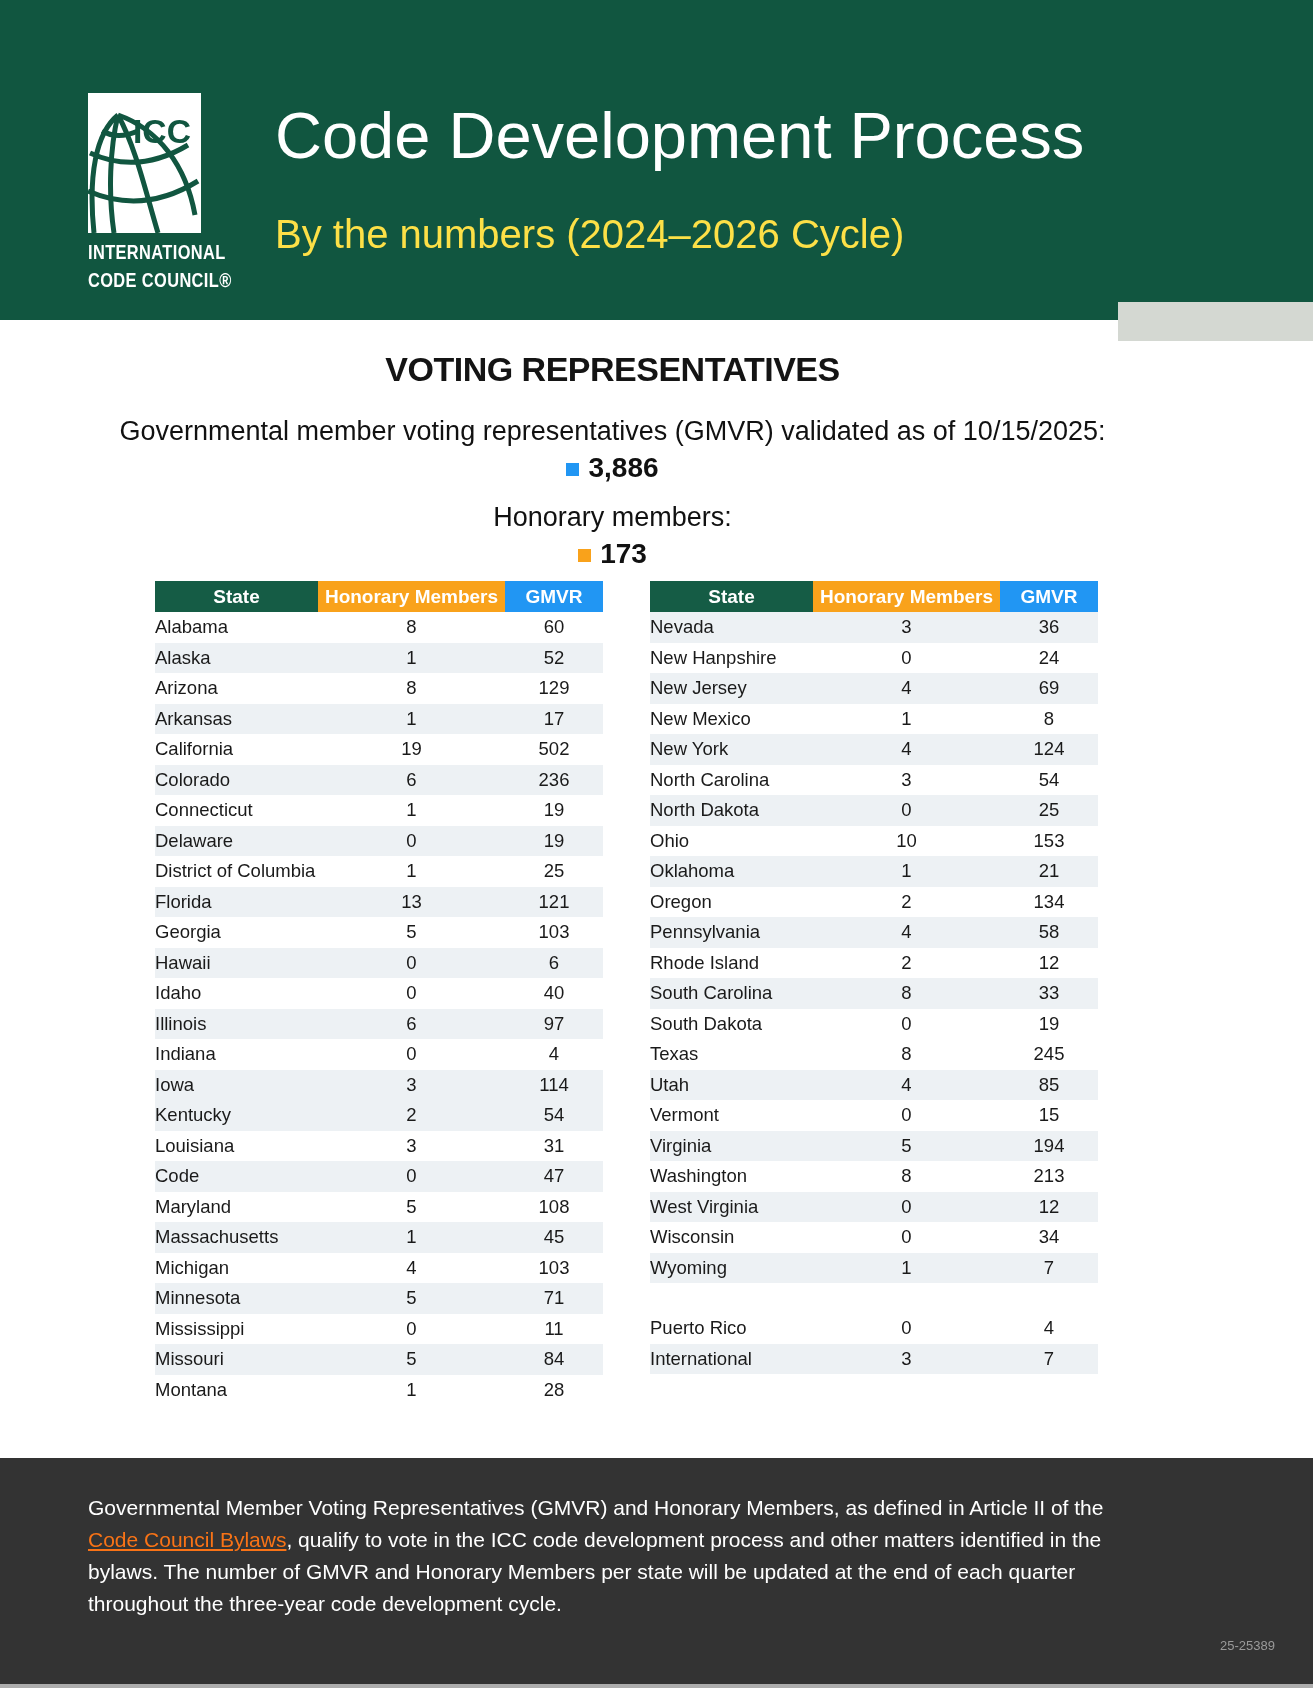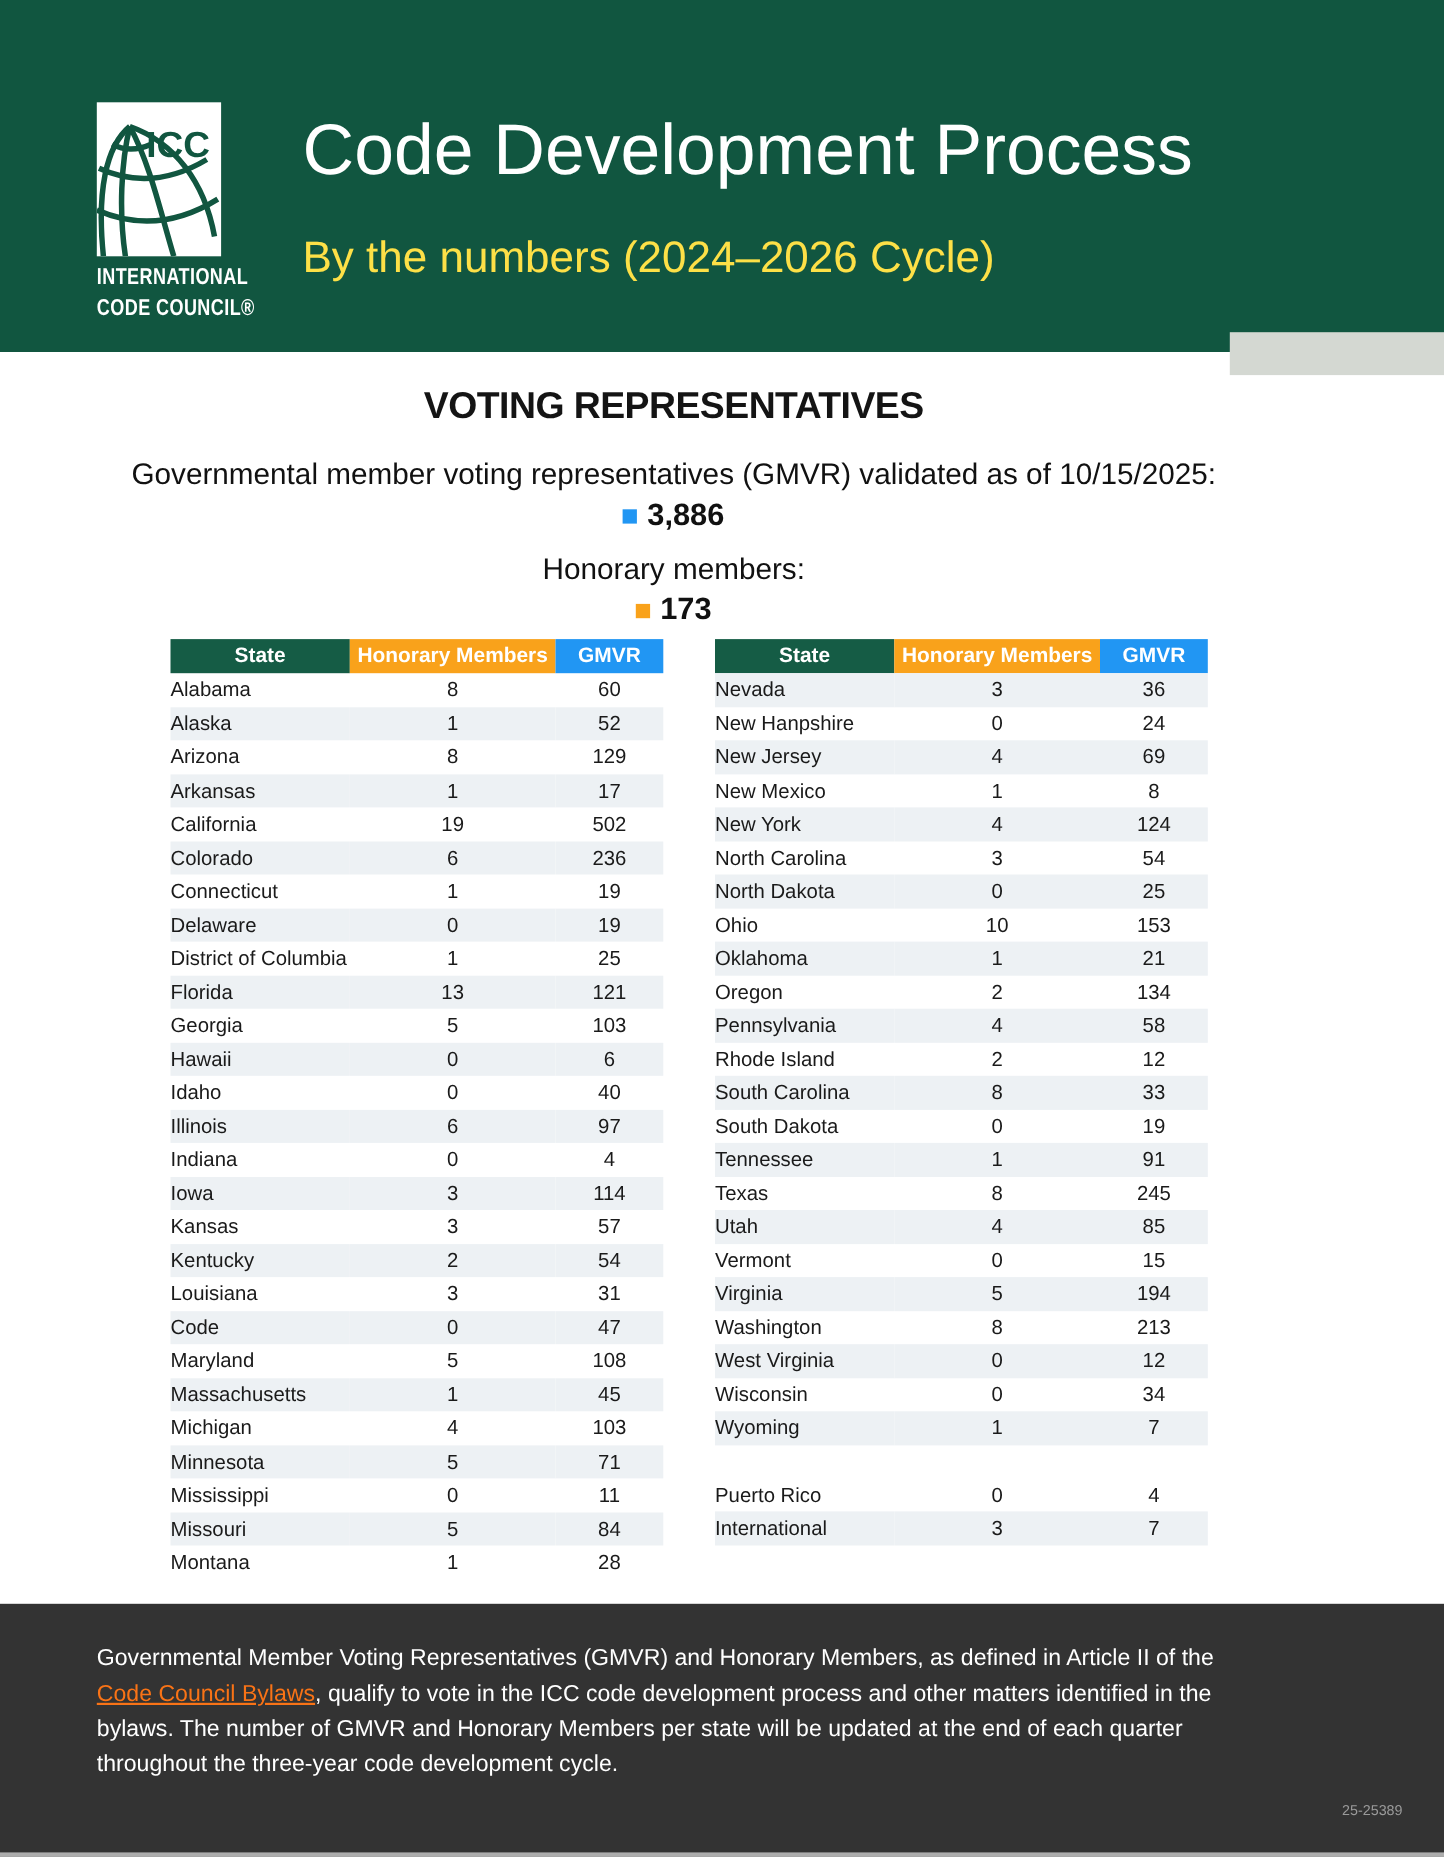--- a/index.html
+++ b/index.html
@@ -245,25 +245,20 @@
         <tr class="odd">
           <td class="cell-state">Indiana</td>
           <td class="cell-num">0</td>
           <td class="cell-num">4</td>
         </tr>
         <tr class="even">
           <td class="cell-state">Iowa</td>
           <td class="cell-num">3</td>
           <td class="cell-num">114</td>
         </tr>
-        <tr class="odd">
-          <td class="cell-state">Kansas</td>
-          <td class="cell-num">3</td>
-          <td class="cell-num">57</td>
-        </tr>
         <tr class="even">
           <td class="cell-state">Kentucky</td>
           <td class="cell-num">2</td>
           <td class="cell-num">54</td>
         </tr>
         <tr class="odd">
           <td class="cell-state">Louisiana</td>
           <td class="cell-num">3</td>
           <td class="cell-num">31</td>
         </tr>
@@ -381,25 +376,20 @@
         <tr class="even">
           <td class="cell-state">South Carolina</td>
           <td class="cell-num">8</td>
           <td class="cell-num">33</td>
         </tr>
         <tr class="odd">
           <td class="cell-state">South Dakota</td>
           <td class="cell-num">0</td>
           <td class="cell-num">19</td>
         </tr>
-        <tr class="even">
-          <td class="cell-state">Tennessee</td>
-          <td class="cell-num">1</td>
-          <td class="cell-num">91</td>
-        </tr>
         <tr class="odd">
           <td class="cell-state">Texas</td>
           <td class="cell-num">8</td>
           <td class="cell-num">245</td>
         </tr>
         <tr class="even">
           <td class="cell-state">Utah</td>
           <td class="cell-num">4</td>
           <td class="cell-num">85</td>
         </tr>

